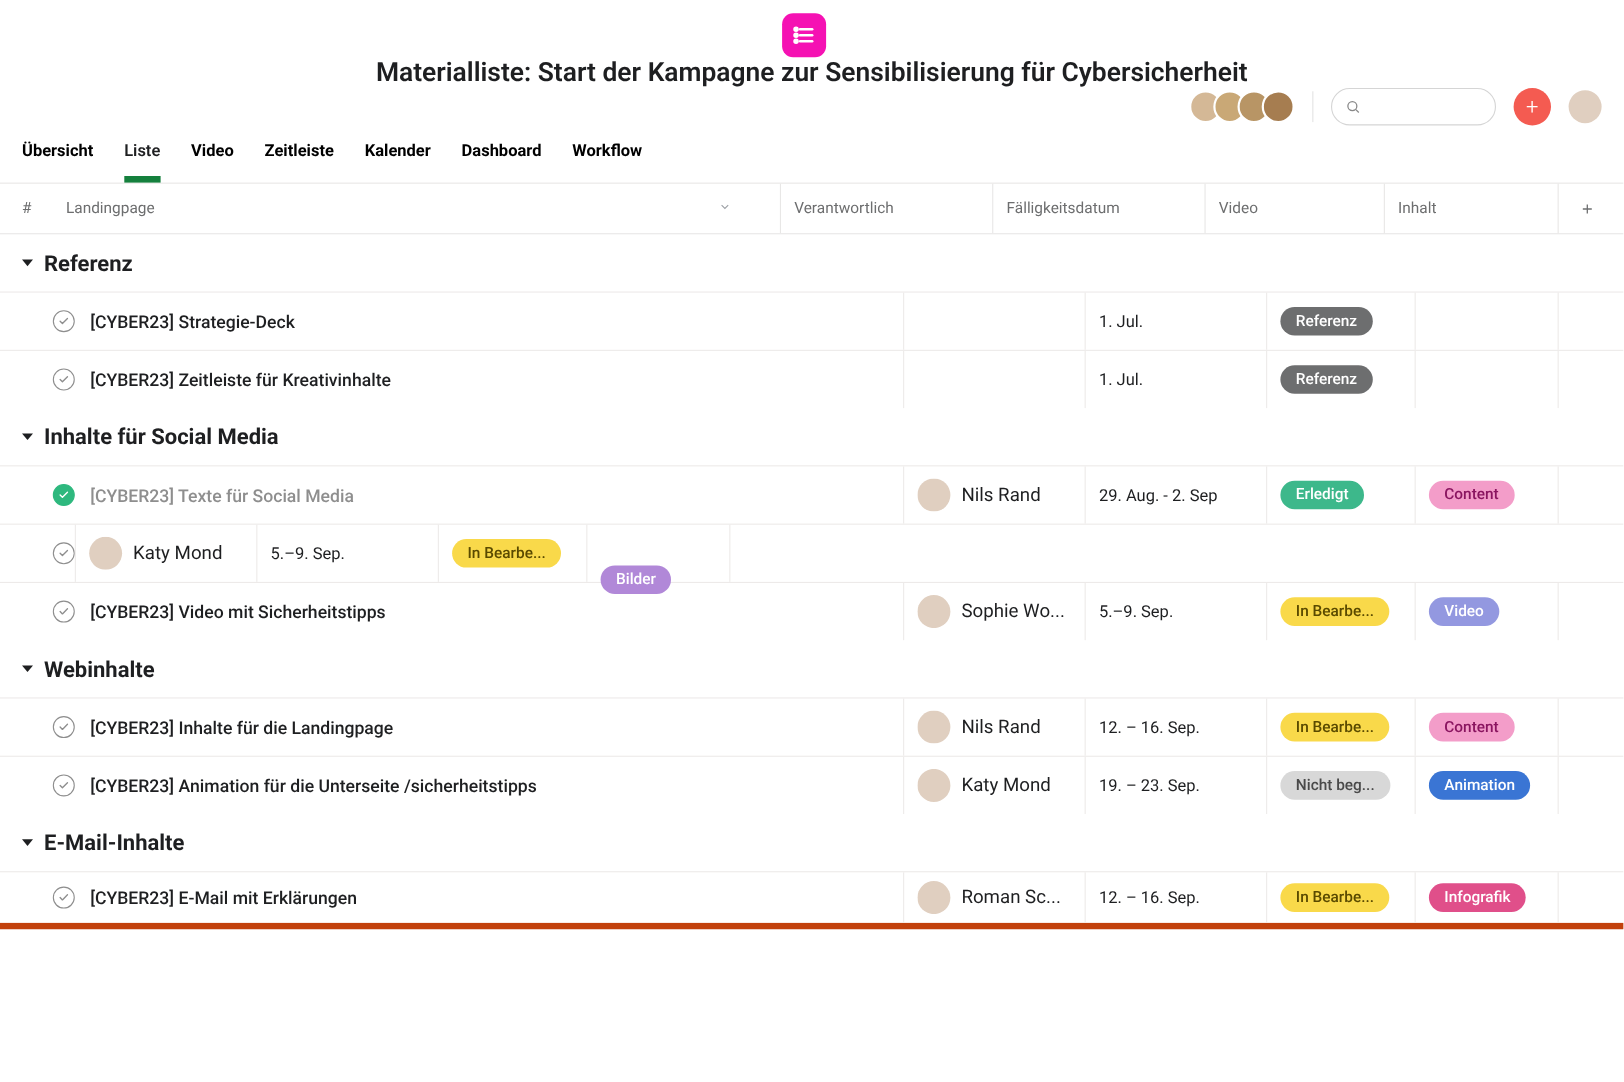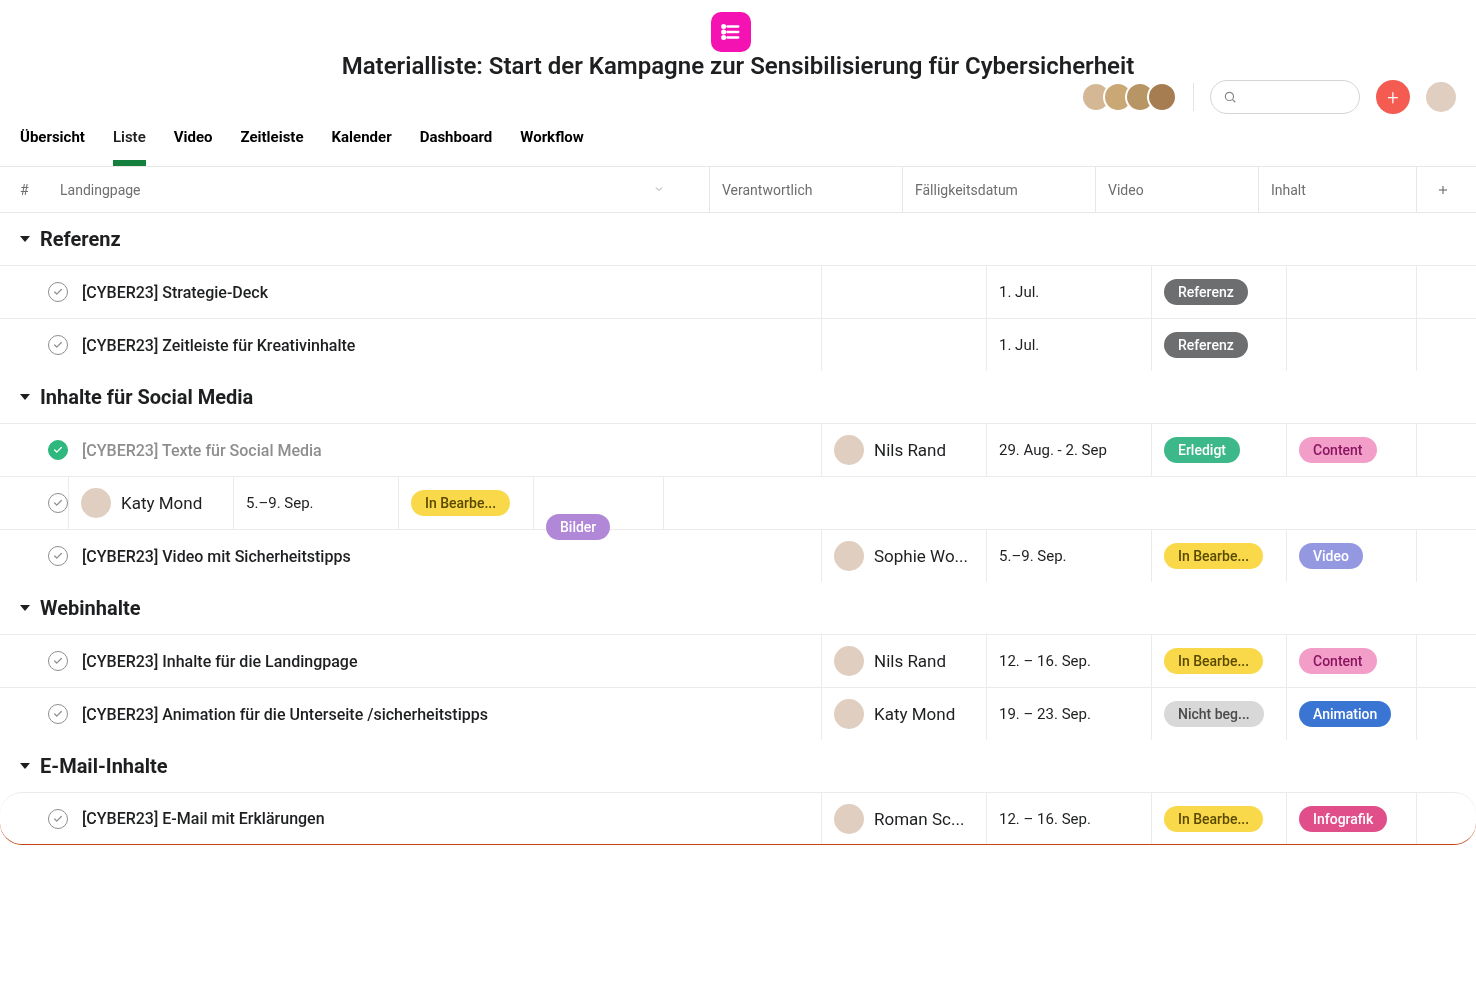--- a/index.html
+++ b/index.html
@@ -107,21 +107,21 @@
   font-size: 20px;
   font-weight: 700;
 }
 .task-row {
   display: flex;
   border-top: 1px solid #edeae9;
   padding: 0 20px;
   height: 53px;
   align-items: center;
 }
-.task-row:last-of-type { border-bottom: 1px solid #c2410c; border-radius: 22px; }
+.task-row:last-of-type { border-bottom: 6px solid #c2410c; }
 .check {
   width: 20px; height: 20px;
   border: 1.5px solid #8e8e8e;
   border-radius: 50%;
   margin-left: 28px;
   display: flex; align-items: center; justify-content: center;
   cursor: pointer;
 }
 .check svg { width: 10px; height: 10px; stroke: #8e8e8e; }
 .check.done { background: #2eb87e; border-color: #2eb87e; }

